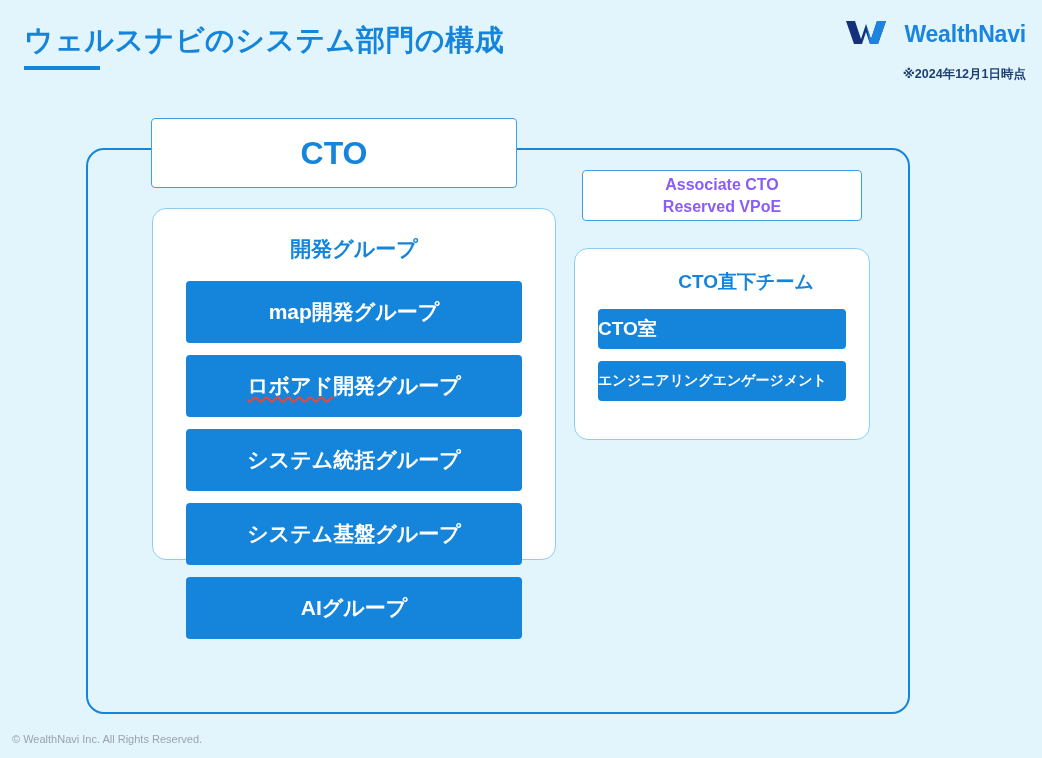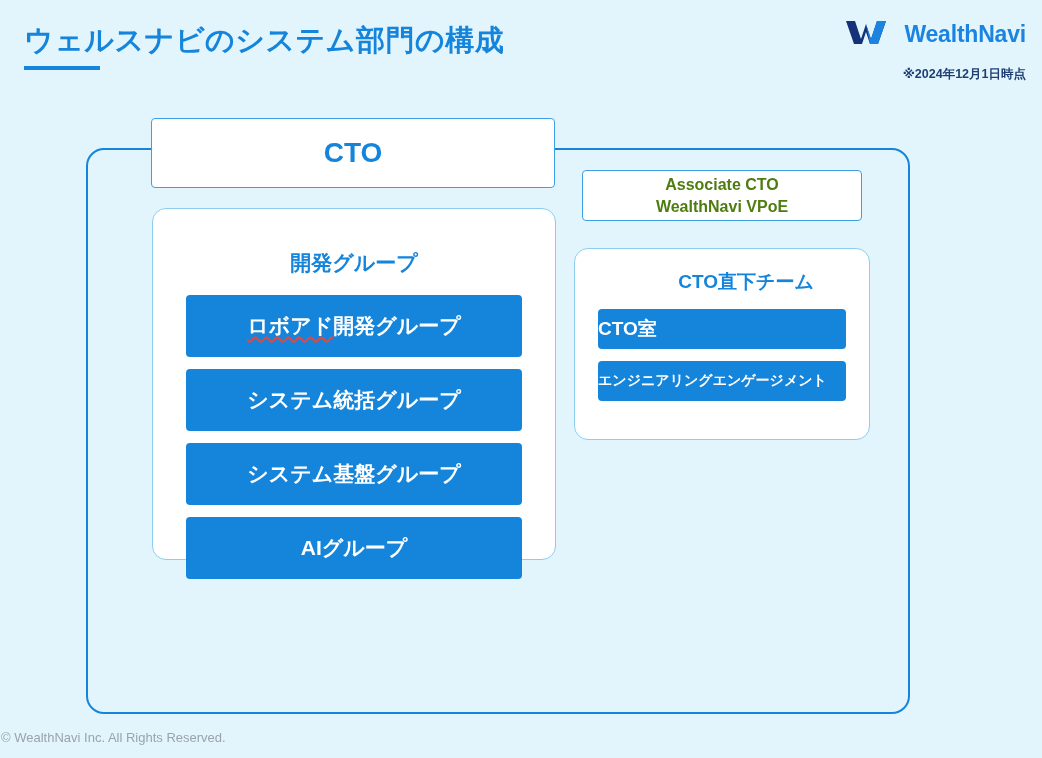--- a/index.html
+++ b/index.html
@@ -81,46 +81,46 @@
     border-radius: 18px;
     background: #e2f5fd;
     box-sizing: border-box;
   }
 
   
   .cto-box {
     position: absolute;
     left: 151px;
     top: 118px;
-    width: 404px;
+    width: 366px;
     height: 70px;
     background: #ffffff;
     border: 1.5px solid #3f9fe4;
     border-radius: 4px;
     box-sizing: border-box;
     display: flex;
     align-items: center;
     justify-content: center;
-    font-size: 28px;
+    font-size: 32px;
     font-weight: bold;
     color: #1584db;
   }
 
   
   .dev-card {
     position: absolute;
     left: 152px;
     top: 208px;
     width: 404px;
     height: 352px;
     background: #ffffff;
     border: 1.5px solid #8ccdf0;
     border-radius: 14px;
     box-sizing: border-box;
-    padding-top: 40px;
+    padding-top: 26px;
   }
   .dev-card-title {
     text-align: center;
     font-size: 21px;
     font-weight: bold;
     color: #1584db;
     margin-bottom: 18px;
   }
   .chip-list {
     display: flex;
@@ -155,21 +155,21 @@
     width: 280px;
     height: 51px;
     background: #ffffff;
     border: 1.5px solid #3f9fe4;
     border-radius: 4px;
     box-sizing: border-box;
     display: flex;
     flex-direction: column;
     align-items: center;
     justify-content: center;
-    color: #4d7c0f;
+    color: #8b5cf6;
     font-size: 16px;
     font-weight: bold;
     line-height: 1.35;
   }
 
   .direct-card {
     position: absolute;
     left: 574px;
     top: 248px;
     width: 296px;
@@ -199,23 +199,23 @@
     color: #ffffff;
     font-weight: bold;
     box-sizing: border-box;
   }
   .direct-chip.big  { height: 40px; font-size: 19px; }
   .direct-chip.small{ height: 40px; font-size: 14px; }
 
   
   .footer {
     position: absolute;
-    left: 1px;
+    left: 12px;
     bottom: 13px;
-    font-size: 13px;
+    font-size: 11px;
     color: #9aa4ab;
     white-space: nowrap;
   }
 </style>
 </head>
 <body>
 
 <div class="page-title">ウェルスナビのシステム部門の構成</div>
 <div class="title-accent"></div>
 
@@ -235,38 +235,41 @@
   <div class="outer-frame"></div>
 
   <div class="cto-box">
     <span>CTO</span>
   </div>
 
   <div class="dev-card">
     <div class="dev-card-title">開発グループ</div>
     <div class="chip-list">
       <div class="chip">
+        <span>map開発グループ</span>
+      </div>
+      <div class="chip">
         <span class="spell">ロボアド</span>
           <span>開発グループ</span>
       </div>
       <div class="chip">
         <span>システム統括グループ</span>
       </div>
       <div class="chip">
         <span>システム基盤グループ</span>
       </div>
       <div class="chip">
         <span>AIグループ</span>
       </div>
     </div>
   </div>
 
   <div class="assoc-box">
     <span>Associate CTO</span>
-    <span>WealthNavi VPoE</span>
+    <span>Reserved VPoE</span>
   </div>
 
   <div class="direct-card">
     <div class="direct-card-title">CTO直下チーム</div>
     <div class="direct-chip big">
       <span>CTO室</span>
     </div>
     <div class="direct-chip small">
       <span>エンジニアリングエンゲージメント</span>
     </div>

